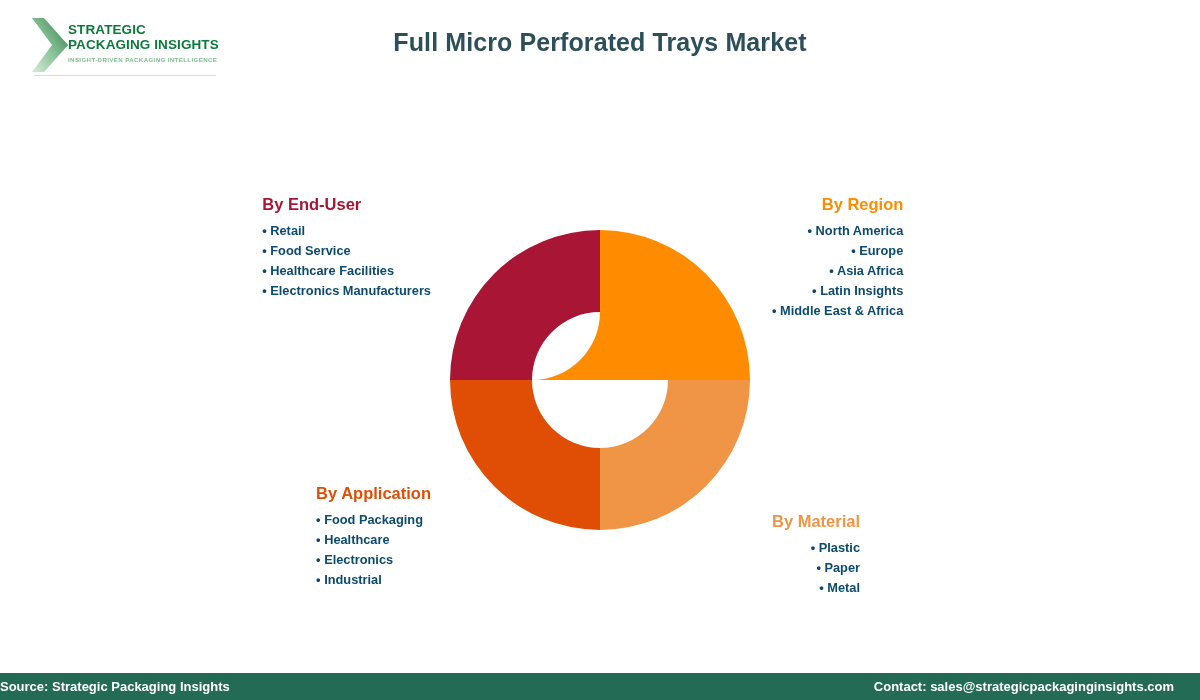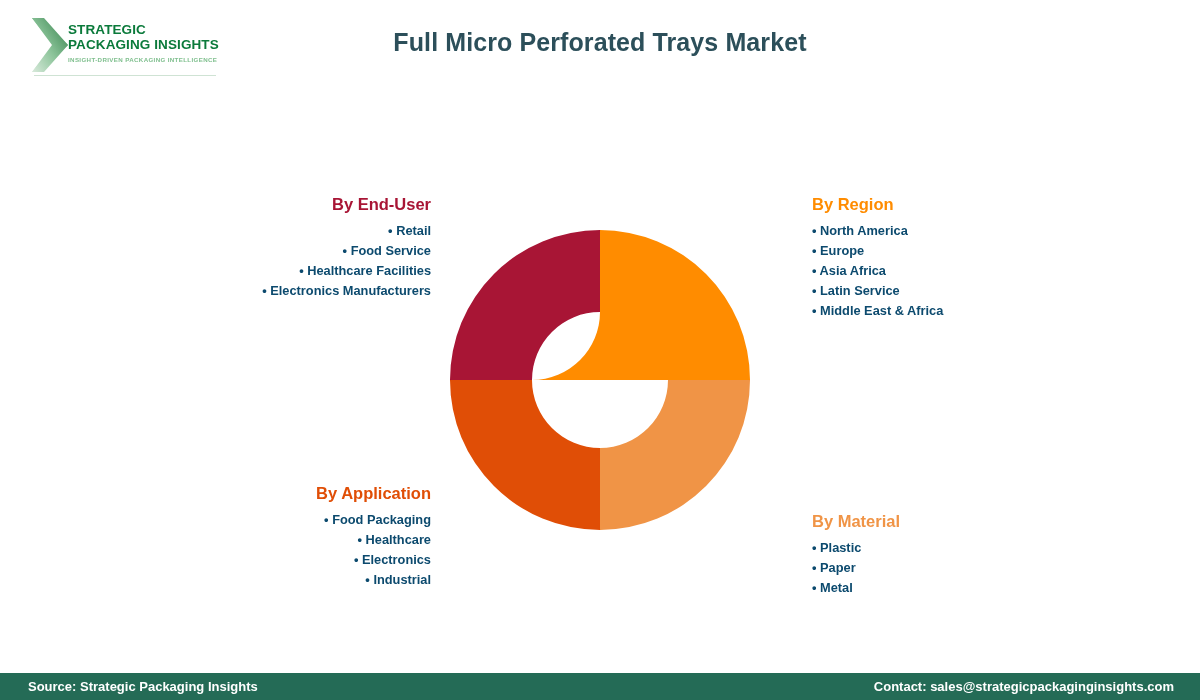--- a/index.html
+++ b/index.html
@@ -100,22 +100,22 @@
   }
   .seg-list { list-style: none; margin-top: 7px; }
   .seg-list li {
     font-size: 12.8px;
     color: #0c4a6e;
     line-height: 20px;
     white-space: nowrap;
     font-weight: bold;
   }
 
-  .align-right { text-align: right; }
-  .align-left  { text-align: left; margin-left: 40px; }
+  .align-right { text-align: left; }
+  .align-left  { text-align: right; }
 
   #group-end-user   { right: 769px; top: 194px; }
   #group-region     { left: 772px;  top: 194px; }
   #group-application{ right: 769px; top: 483px; }
   #group-material   { left: 772px;  top: 511px; }
 
   
   #footer-bar {
     position: absolute;
     left: 0;
@@ -126,21 +126,21 @@
     display: flex;
     align-items: center;
     justify-content: space-between;
   }
   .footer-text {
     font-size: 13px;
     font-weight: bold;
     color: #ffffff;
     white-space: nowrap;
   }
-  #footer-source  { margin-left: 28px; }
+  #footer-source  { }
   #footer-contact { margin-right: 26px; }
 </style>
 </head>
 <body>
 
 <div id="page">
 
   <div id="logo-block">
     <svg id="logo-chevron" viewBox="0 0 44 58">
       <defs>
@@ -185,21 +185,21 @@
       <li><span>•</span> <span>Electronics Manufacturers</span></li>
     </ul>
   </div>
 
   <div class="seg-group align-left" id="group-region">
     <div class="seg-heading" style="color:#FF8C00">By Region</div>
     <ul class="seg-list">
       <li><span>•</span> <span>North America</span></li>
       <li><span>•</span> <span>Europe</span></li>
       <li><span>•</span> <span>Asia Africa</span></li>
-      <li><span>•</span> <span>Latin Service</span></li>
+      <li><span>•</span> <span>Latin Insights</span></li>
       <li><span>•</span> <span>Middle East &amp; Africa</span></li>
     </ul>
   </div>
 
   <div class="seg-group align-right" id="group-application">
     <div class="seg-heading" style="color:#E04E06">By Application</div>
     <ul class="seg-list">
       <li><span>•</span> <span>Food Packaging</span></li>
       <li><span>•</span> <span>Healthcare</span></li>
       <li><span>•</span> <span>Electronics</span></li>

